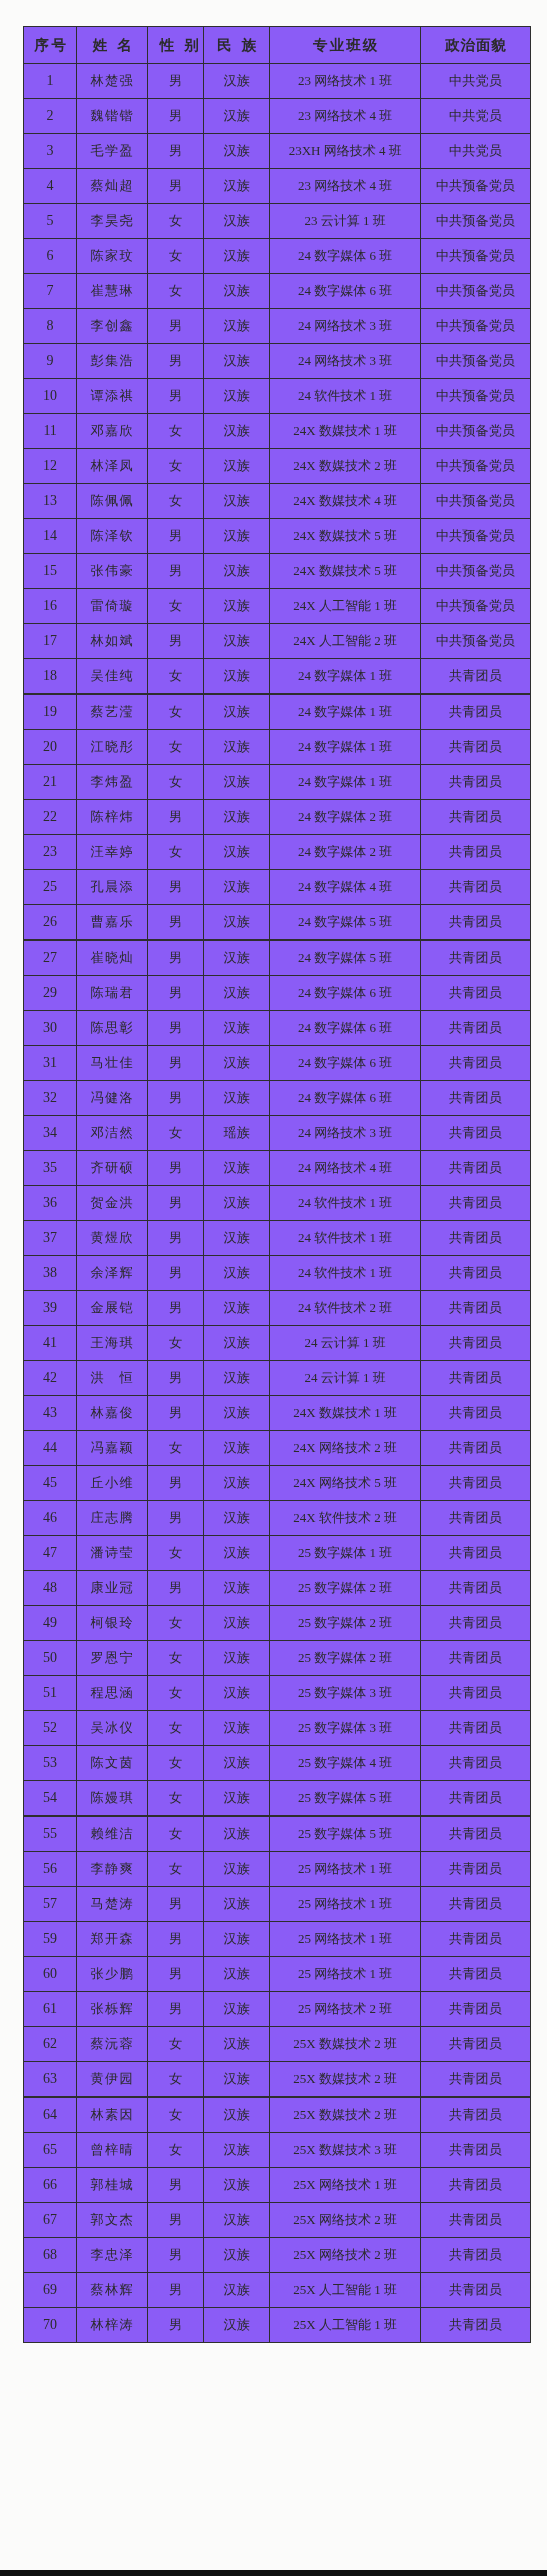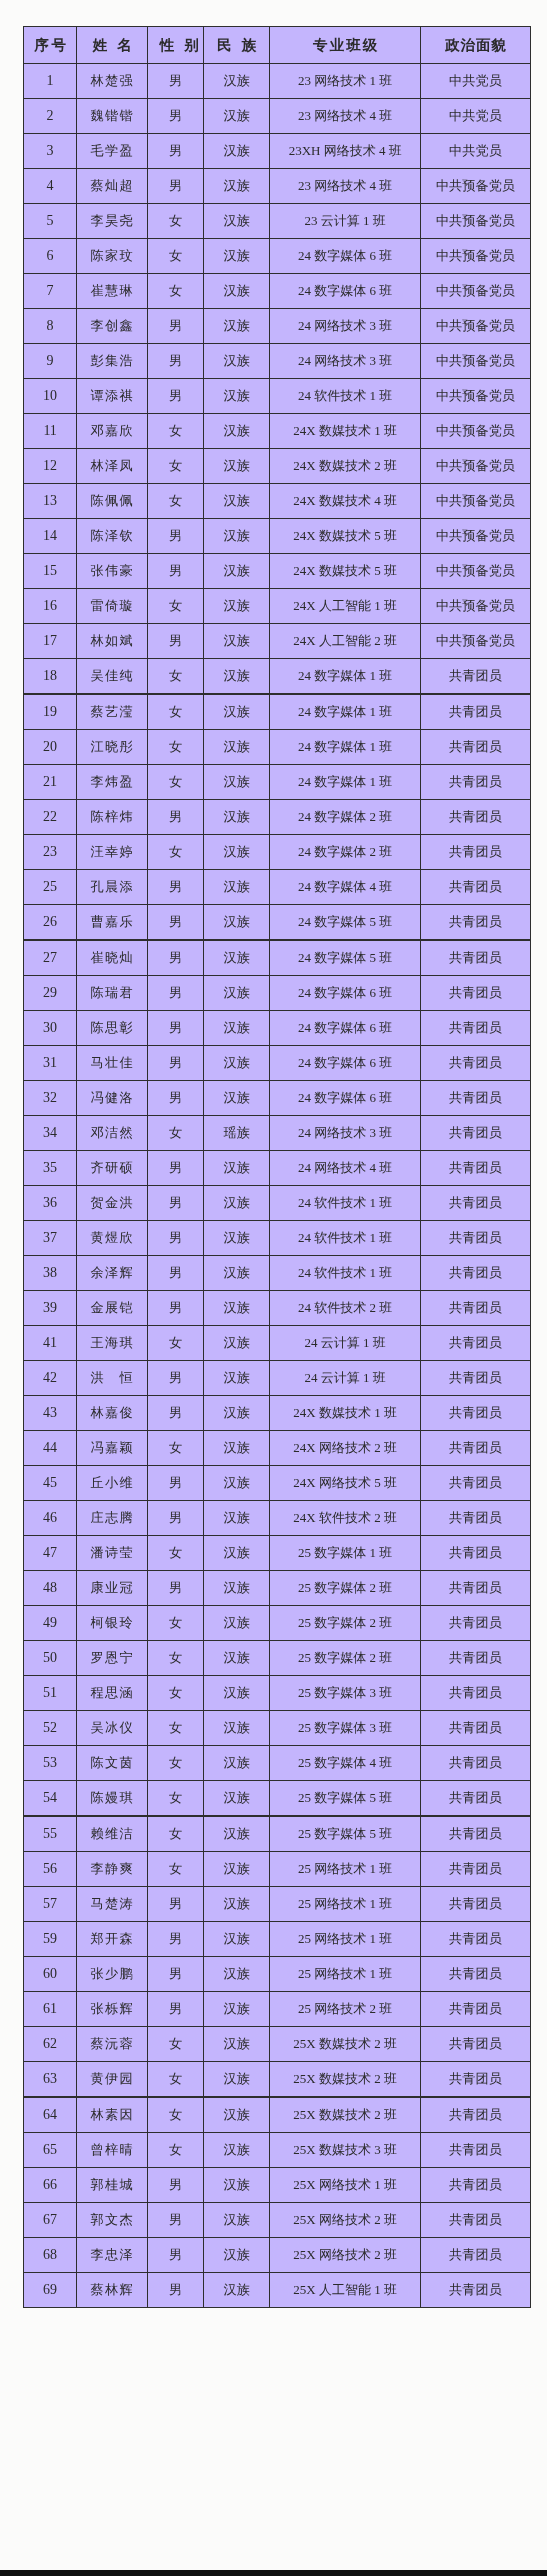--- a/index.html
+++ b/index.html
@@ -14,21 +14,21 @@
     overflow: hidden;
     font-family: "Liberation Serif", "DejaVu Serif", serif;
   }
   table.roster {
     position: absolute;
     left: 23px;
     top: 26.4px;
     width: 508px;
     border-collapse: collapse;
     table-layout: fixed;
-    background: #c4b5fd;
+    background: #8b5cf6;
   }
   col.c-index  { width: 10.5%; }
   col.c-name   { width: 14.0%; }
   col.c-gender { width: 11.0%; }
   col.c-ethnic { width: 13.1%; }
   col.c-class  { width: 29.7%; }
   col.c-polit  { width: 21.7%; }
 
   th, td {
     border: 1.3px solid #2e2e2e;
@@ -675,18 +675,26 @@
 
     <tr>
       <td>69</td>
       <td>蔡林辉</td>
       <td>男</td>
       <td>汉族</td>
       <td>25X 人工智能 1 班</td>
       <td>共青团员</td>
     </tr>
 
+    <tr>
+      <td>70</td>
+      <td>林梓涛</td>
+      <td>男</td>
+      <td>汉族</td>
+      <td>25X 人工智能 1 班</td>
+      <td>共青团员</td>
+    </tr>
   </tbody>
   </table>
 
   <div class="bottom-bar"></div>
 </div>
 
 
 </body></html>

